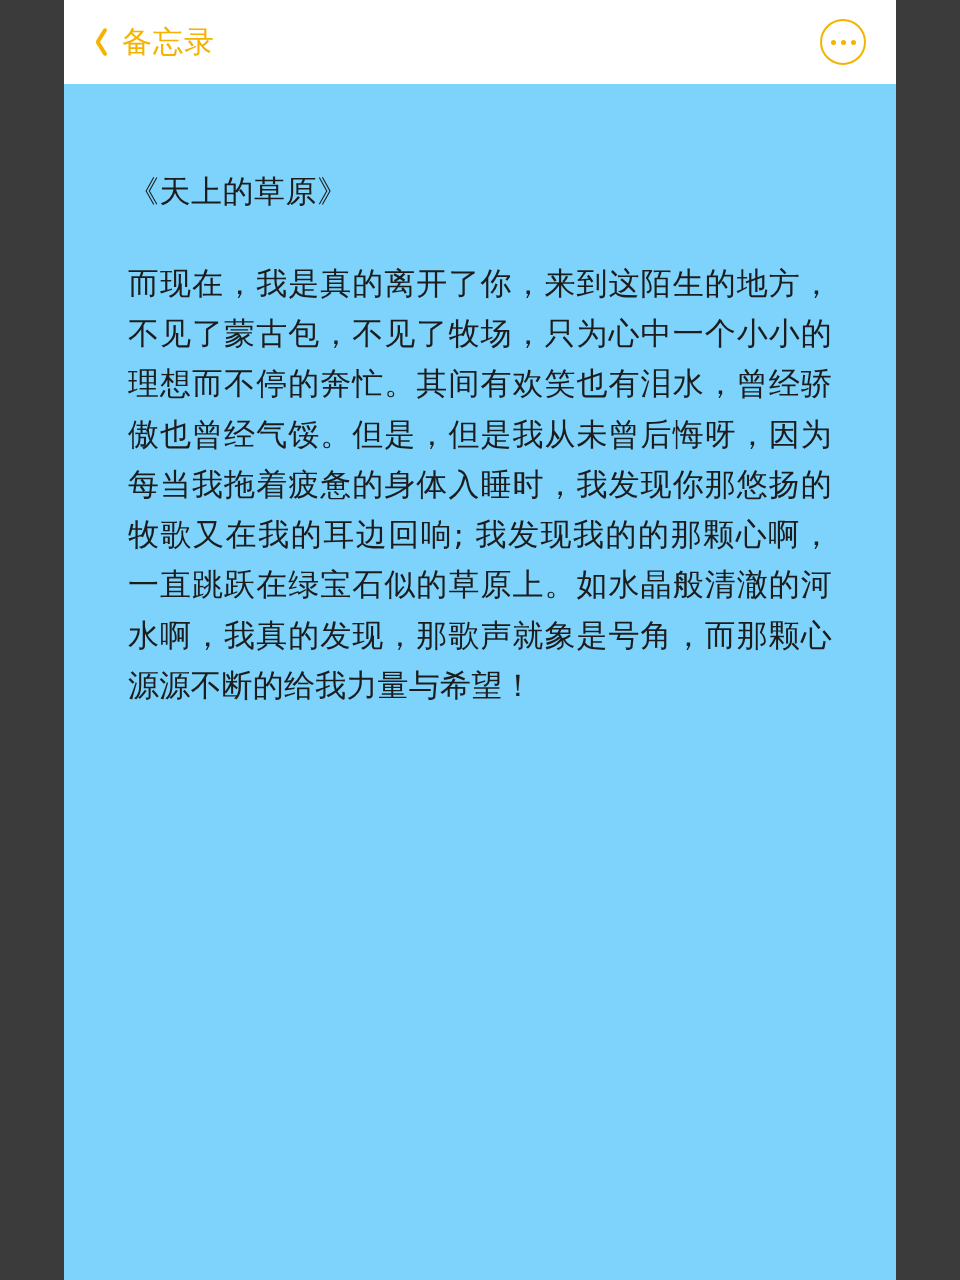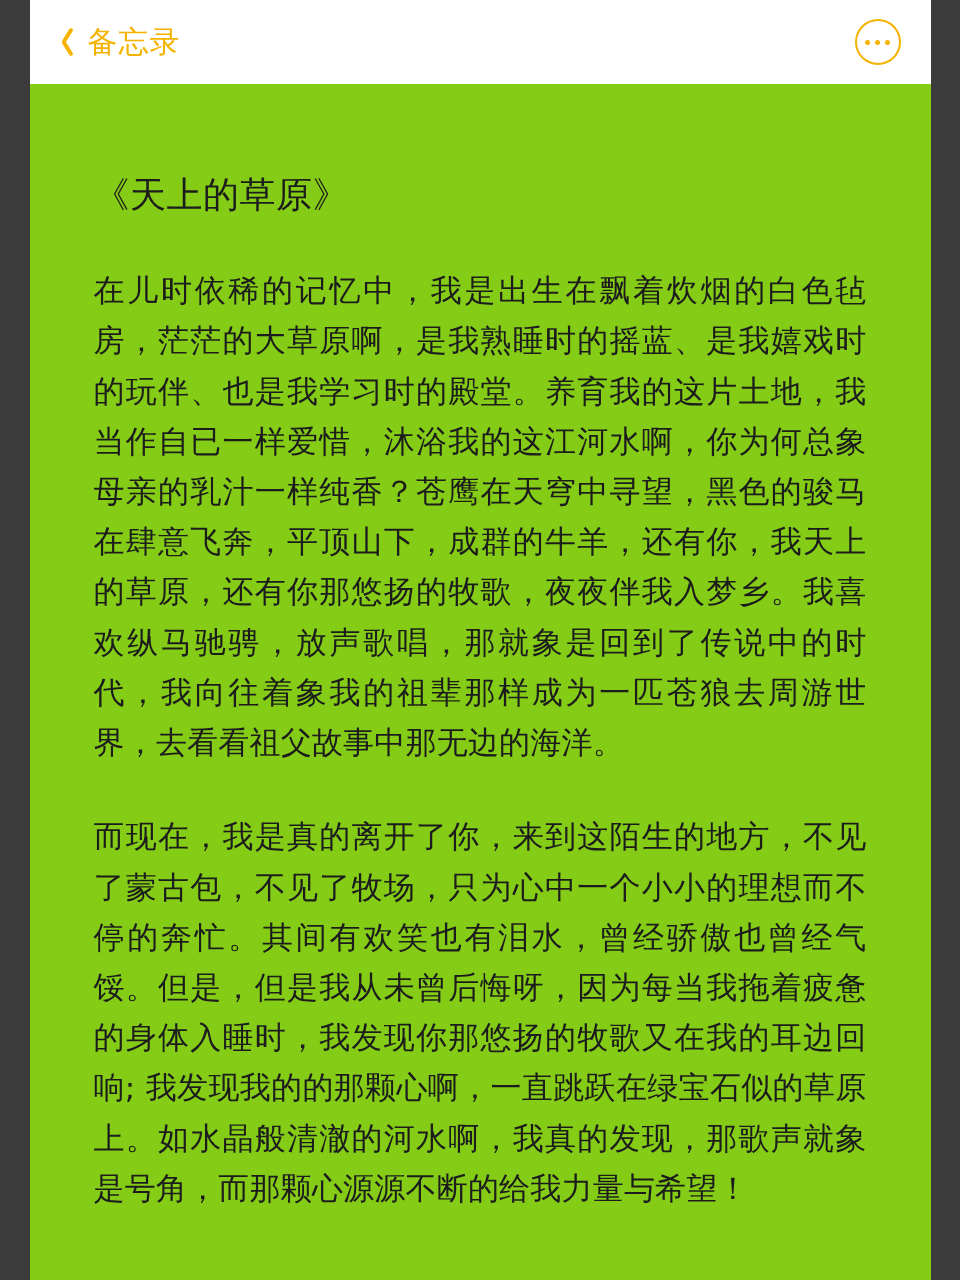--- a/index.html
+++ b/index.html
@@ -16,23 +16,23 @@
   .screen {
     position: relative;
     width: 960px;
     height: 1280px;
     background: #3b3b3b;
     display: flex;
     justify-content: center;
   }
   .phone {
     position: relative;
-    width: 901px;
+    width: 832px;
     height: 1280px;
-    background: #84cc16;
+    background: #7dd3fc;
     overflow: hidden;
   }
   .navbar {
     position: relative;
     height: 84px;
     display: flex;
     align-items: center;
     justify-content: space-between;
     padding: 0 30px 0 22px;
     box-sizing: border-box;
@@ -94,21 +94,21 @@
     width: 5px;
     height: 5px;
     border-radius: 50%;
     background: #f5b301;
   }
   .content {
     padding: 86px 64px 0 64px;
     box-sizing: border-box;
   }
   .title-block {
-    font-size: 36px;
+    font-size: 31px;
     line-height: 1.42;
     color: #1c1c1c;
     font-family: Liberation Serif, serif;
     letter-spacing: 0.5px;
   }
   .title-block div {
     white-space: nowrap;
   }
   .body-para {
     font-size: 31px;
@@ -136,18 +136,17 @@
         <span></span>
         <span></span>
         <span></span>
       </div>
     </div>
 
     <div class="content">
       <div class="title-block">
         <div>《天上的草原》</div>
       </div>
-      <p class="body-para">在儿时依稀的记忆中，我是出生在飘着炊烟的白色毡房，茫茫的大草原啊，是我熟睡时的摇蓝、是我嬉戏时的玩伴、也是我学习时的殿堂。养育我的这片土地，我当作自已一样爱惜，沐浴我的这江河水啊，你为何总象母亲的乳汁一样纯香？苍鹰在天穹中寻望，黑色的骏马在肆意飞奔，平顶山下，成群的牛羊，还有你，我天上的草原，还有你那悠扬的牧歌，夜夜伴我入梦乡。我喜欢纵马驰骋，放声歌唱，那就象是回到了传说中的时代，我向往着象我的祖辈那样成为一匹苍狼去周游世界，去看看祖父故事中那无边的海洋。</p>
       <p class="body-para">而现在，我是真的离开了你，来到这陌生的地方，不见了蒙古包，不见了牧场，只为心中一个小小的理想而不停的奔忙。其间有欢笑也有泪水，曾经骄傲也曾经气馁。但是，但是我从未曾后悔呀，因为每当我拖着疲惫的身体入睡时，我发现你那悠扬的牧歌又在我的耳边回响; 我发现我的的那颗心啊，一直跳跃在绿宝石似的草原上。如水晶般清澈的河水啊，我真的发现，那歌声就象是号角，而那颗心源源不断的给我力量与希望！</p>
     </div>
 
   </div>
 </div>
 
 </body></html>

